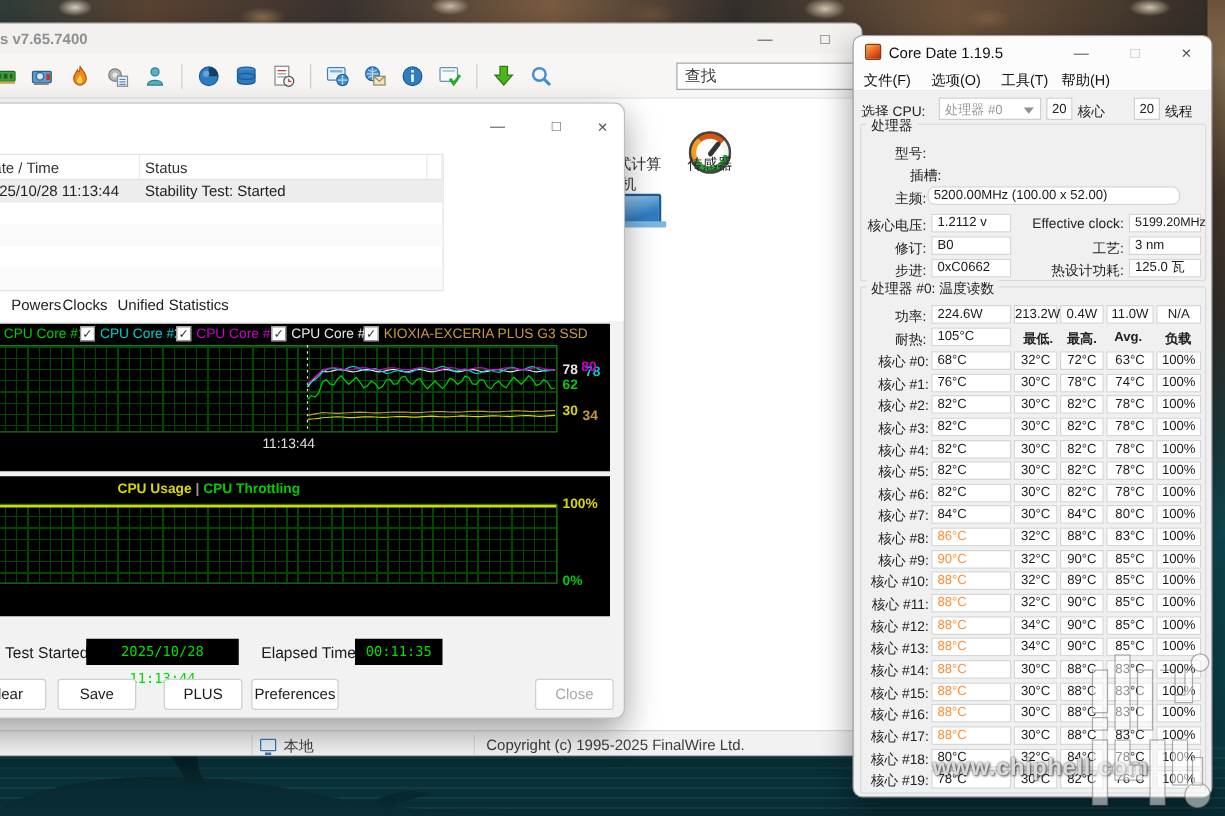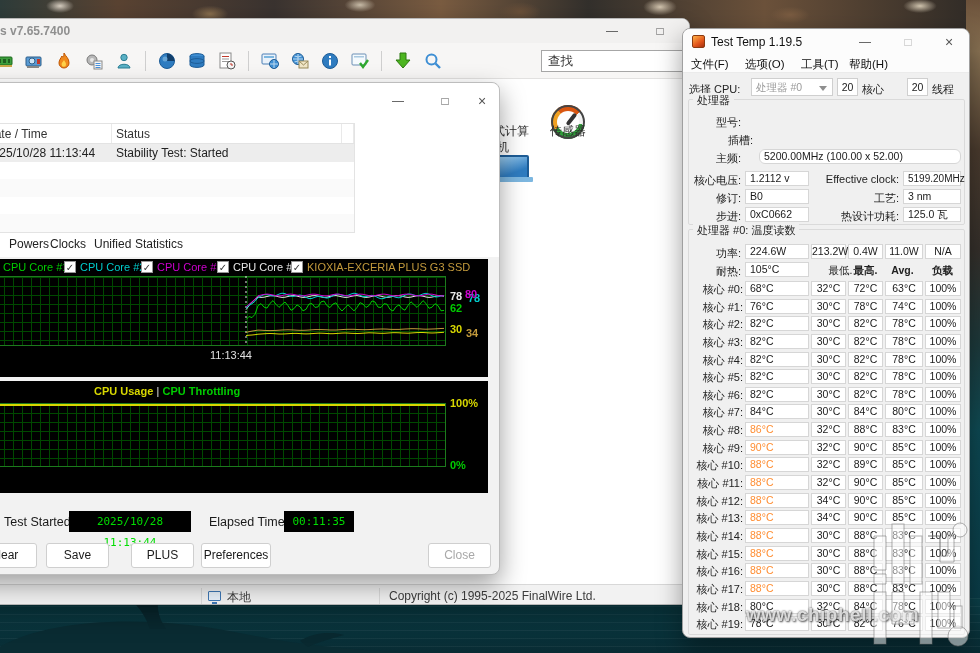--- a/index.html
+++ b/index.html
@@ -372,21 +372,21 @@
   <div class="stab-btn" style="left:32px; width:66px;">Clear</div>
   <div class="stab-btn" style="left:107px; width:63px;">Save</div>
   <div class="stab-btn" style="left:192px; width:63px;">PLUS</div>
   <div class="stab-btn" style="left:262px; width:70px;">Preferences</div>
   <div class="stab-btn disabled" style="left:489px; width:63px;">Close</div>
 </div>
 
 <div class="win win-ct">
   <div class="ct-titlebar">
     <div class="ct-app-icon"></div>
-    <span class="ct-title">Test Temp 1.19.5</span>
+    <span class="ct-title">Core Date 1.19.5</span>
     <span class="cap-btn" style="left:168px; top:3px;">—</span>
     <span class="cap-btn" style="left:211px; top:3px; color:#b5b5b5;">□</span>
     <span class="cap-btn" style="left:252px; top:3px; font-size:14px;">×</span>
   </div>
   <div class="ct-menubar">
     <span class="ct-menu-item" style="left:8px;">文件(F)</span>
     <span class="ct-menu-item" style="left:62px;">选项(O)</span>
     <span class="ct-menu-item" style="left:118px;">工具(T)</span>
     <span class="ct-menu-item" style="left:166px;">帮助(H)</span>
   </div>
@@ -398,21 +398,21 @@
   <div class="ct-field ctr" style="left:154px; top:49px; width:21px; text-align:center; padding-left:0;">20</div>
   <span class="ct-lab11" style="left:179px; top:53px;">核心</span>
   <div class="ct-field" style="left:224px; top:49px; width:21px; text-align:center; padding-left:0;">20</div>
   <span class="ct-lab11" style="left:249px; top:53px;">线程</span>
 
   <div class="ct-group" style="left:5px; top:70px; width:277px; height:126px;"></div>
   <span class="ct-group-lab" style="left:10px; top:64px;">处理器</span>
   <span class="ct-rlab" style="left:2px; top:86px;">型号:</span>
   <span class="ct-rlab" style="left:14px; top:104px;">插槽:</span>
   <span class="ct-rlab" style="left:2px; top:122px;">主频:</span>
-  <div class="ct-box left" style="left:76px; top:120px; width:202px;border-radius:6px;">5200.00MHz (100.00 x 52.00)</div>
+  <div class="ct-box left" style="left:59px; top:120px; width:202px;border-radius:6px;">5200.00MHz (100.00 x 52.00)</div>
   <span class="ct-rlab" style="left:2px; top:144px;">核心电压:</span>
   <div class="ct-box left" style="left:62px; top:142px; width:64px;">1.2112 v</div>
   <span class="ct-rlab" style="left:130px; top:144px; width:86px;">Effective clock:</span>
   <div class="ct-box left" style="left:220px; top:142px; width:58px; font-size:10px;">5199.20MHz</div>
   <span class="ct-rlab" style="left:2px; top:162px;">修订:</span>
   <div class="ct-box left" style="left:62px; top:160px; width:64px;">B0</div>
   <span class="ct-rlab" style="left:130px; top:162px; width:86px;">工艺:</span>
   <div class="ct-box left" style="left:220px; top:160px; width:58px;">3 nm</div>
   <span class="ct-rlab" style="left:2px; top:180px;">步进:</span>
   <div class="ct-box left" style="left:62px; top:178px; width:64px;">0xC0662</div>
@@ -422,21 +422,21 @@
   <div class="ct-group" style="left:5px; top:200px; width:277px; height:406px;"></div>
   <span class="ct-group-lab" style="left:10px; top:194px;">处理器 #0: 温度读数</span>
   <span class="ct-rlab" style="left:2px; top:217px;">功率:</span>
   <div class="ct-box left" style="left:62px; top:215px; width:64px;">224.6W</div>
   <div class="ct-box ctr" style="left:128px; top:215px; width:35px;">213.2W</div>
   <div class="ct-box ctr" style="left:165px; top:215px; width:35px;">0.4W</div>
   <div class="ct-box ctr" style="left:202px; top:215px; width:38px;">11.0W</div>
   <div class="ct-box ctr" style="left:242px; top:215px; width:36px;">N/A</div>
   <span class="ct-rlab" style="left:2px; top:235px;">耐热:</span>
   <div class="ct-box left" style="left:62px; top:233px; width:64px;">105°C</div>
-  <span class="ct-collab" style="left:139px; top:235px; font-weight:normal;">最低.</span>
+  <span class="ct-collab" style="left:129px; top:235px; font-weight:bold;">最低.</span>
   <span class="ct-collab" style="left:164px; top:235px; font-weight:bold;">最高.</span>
   <span class="ct-collab" style="left:201px; top:235px; font-weight:bold;">Avg.</span>
   <span class="ct-collab" style="left:241px; top:235px; font-weight:bold;">负载</span>
   <div id="ct-rows">
       <div class="ct-row">
         <span class="lab">核心 #0:</span>
         <span class="bx" style="left: 54px; width: 64px; padding-left: 4px; color: rgb(26, 26, 26);">68°C</span>
         <span class="bx" style="left: 120px; width: 35px; text-align: center; color: rgb(26, 26, 26);">32°C</span>
         <span class="bx" style="left: 157px; width: 35px; text-align: center; color: rgb(26, 26, 26);">72°C</span>
         <span class="bx" style="left: 194px; width: 38px; text-align: center; color: rgb(26, 26, 26);">63°C</span>

